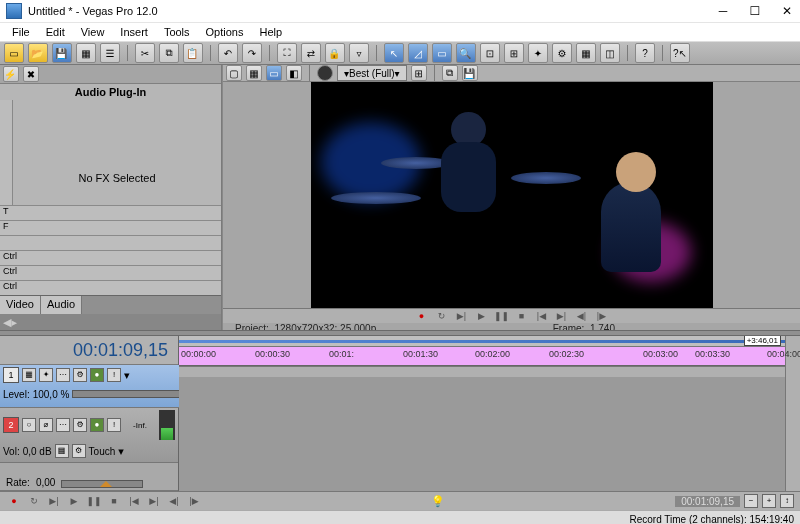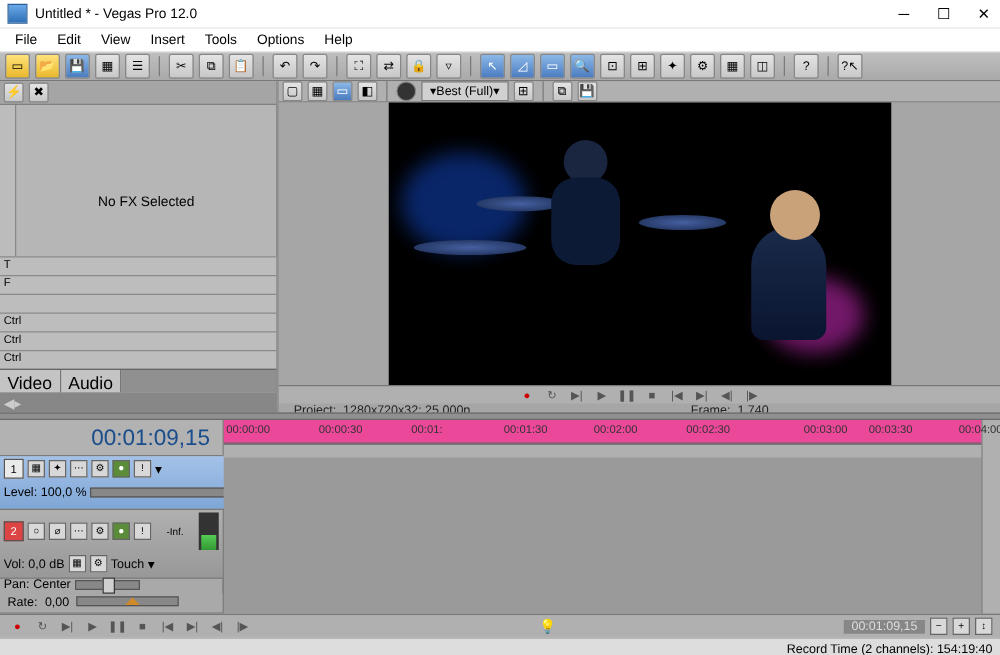--- a/index.html
+++ b/index.html
@@ -20,21 +20,21 @@
   .left { width:221px; background:#b6b6b6; display:flex; flex-direction:column; border-right:1px solid #7a7a7a;}
   .left .lbar { height:18px; background:#a5a5a5; display:flex; align-items:center; gap:4px; padding:0 3px; border-bottom:1px solid #808080;}
   .left .title2 { font-weight:bold; text-align:center; padding:2px 0;}
   .left .body { flex:1; display:flex; }
   .left .scol { width:12px; background:#bcbcbc; border-right:1px solid #888; }
   .left .cpan { flex:1; position:relative; }
   .nofx { position:absolute; top:72px; left:0; right:0; text-align:center; }
   .left .foot { display:flex; flex-direction:column;}
   .ctrlrow { height:14px; background:#bdbdbd; border-top:1px solid #8a8a8a; font-size:9px; padding-left:3px;}
   .tabs { display:flex; height:18px; background:#909090; border-top:1px solid #666;}
-  .tabs span { padding:2px 6px; background:#c4c4c4; border-right:1px solid #777; font-size:14px;}
+  .tabs span { padding:2px 6px; background:#c4c4c4; border-right:1px solid #777; font-size:11px;}
   .right { flex:1; background:#a6a6a6; display:flex; flex-direction:column; border-left:1px solid #888;}
   .right .rbar { height:18px; background:#b0b0b0; display:flex; align-items:center; gap:4px; padding:0 3px; border-bottom:1px solid #808080;}
   .qselect { background:#d0d0d0; border:1px solid #777; padding:0 6px; font-size:10px; height:14px; display:flex; align-items:center;}
   .preview { flex:1; display:flex; align-items:center; justify-content:center; background:#a6a6a6; }
   .video { width:402px; height:226px; background:#000; position:relative; overflow:hidden;}
   .stage { position:absolute; inset:0; }
   .singer { position:absolute; right:22px; top:60px; width:100px; height:140px; }
   .singer .body2 { position:absolute; left:10px; top:40px; width:60px; height:90px; background:linear-gradient(#1a2a4a,#0a1530); border-radius:30px 30px 10px 10px;}
   .singer .head { position:absolute; left:25px; top:10px; width:40px; height:40px; background:#c9a27a; border-radius:50%;}
   .drummer { position:absolute; left:120px; top:30px; width:80px; height:120px;}
@@ -67,37 +67,37 @@
   .mini { width:12px;height:12px;border:1px solid #666; background:#d8d8d8; font-size:8px; text-align:center; line-height:12px;}
   .mini.g { background:#5b8c3a; color:#fff;}
   .slider { flex:1; height:6px; background:#888; position:relative; border:1px solid #555;}
   .slider .thumb {position:absolute; top:-3px; width:8px;height:11px; background:#d0d0d0; border:1px solid #333;}
   .tlabel { font-size:10px;}
   .meter { width:16px; height:30px; background:#333; margin-left:auto; position:relative;}
   .meter::after{content:"";position:absolute;bottom:0;left:2px;right:2px;height:40%;background:linear-gradient(#5c5,#393);}
   .timeline { flex:1; background:#9a9a9a; position:relative; display:flex; flex-direction:column;}
   .marker { height:10px; background:#bfbfbf; border-bottom:1px solid #777; position:relative;}
   .marker .mk { position:absolute; right:4px; top:-1px; font-size:8px; background:#fff; border:1px solid #444; padding:0 2px;}
-  .ruler { height:18px; background:#ec4899; border-bottom:1px solid #666; position:relative; font-size:9px; color:#333;text-align:right;}
+  .ruler { height:18px; background:#f0abfc; border-bottom:1px solid #666; position:relative; font-size:9px; color:#333;text-align:right;}
   .ruler span { position:absolute; top:2px;}
   .tracks { flex:1; position:relative;}
   .clip { position:absolute; border:1px solid #b8a030; overflow:hidden;}
   .clip.v { top:0; left:3px; right:6px; height:40px; background:#5b7baf;}
   .clip.a { top:44px; left:3px; right:6px; height:50px; background:#8a8aa0;}
   .thumb1 { position:absolute; top:2px; height:36px; width:70px; background:#0a1a3a;}
   .wave { position:absolute; top:6px; left:0; right:0; height:38px; }
   .wave svg { width:100%; height:100%;}
   .playhead { position:absolute; top:0; bottom:0; width:1px; background:#fff;}
   .playhead .head2 { position:absolute; top:-14px; left:-4px; width:9px;height:14px; background:#e8e8e8; border:1px solid #222; border-radius:2px 2px 4px 4px;}
   .circle { position:absolute; width:36px;height:36px; border:3px solid #d02020; border-radius:50%;}
   .tooltip { position:absolute; background:#ffffe1; border:1px solid #000; padding:1px 4px; font-size:10px; white-space:nowrap;}
   .bottombar { height:18px; background:#b0b0b0; display:flex; align-items:center; border-top:1px solid #777; padding:0 6px; gap:4px;}
   .bottombar .tc2 { margin-left:auto; background:#878787; color:#ddd; padding:0 6px; font-size:10px;}
   .status { height:16px; background:#ddd; display:flex; align-items:center; justify-content:space-between; padding:0 6px; font-size:10px; border-top:1px solid #aaa;}
-  .ratebar { display:flex; align-items:flex-start; gap:6px; padding:2px 6px; background:#a9a9a9; border-bottom:1px solid #777;}
+  .ratebar { display:flex; align-items:flex-end; gap:6px; padding:2px 6px; background:#a9a9a9; border-bottom:1px solid #777;}
   .ratebar .rslide { width:80px; height:6px; background:#888; border:1px solid #555; position:relative;}
   .ratebar .rslide .diamond { position:absolute; left:38px; top:-4px; width:0;height:0; border:6px solid transparent; border-bottom-color:#d08a2a; transform:translateY(-2px);}
   svg { display:block;}
 </style>
 </head>
 <body>
 
 <div class="titlebar">
   <div class="ticon"></div>
   <div class="title">Untitled * - Vegas Pro 12.0</div>
@@ -154,20 +154,21 @@
 </div>
 
 <div class="main">
  <div class="upper">
 
   <div class="left">
     <div class="lbar">
       <div class="tbtn" style="width:14px;height:14px">⚡</div>
       <div class="tbtn" style="width:14px;height:14px">✖</div>
     </div>
+    <div class="title2">Audio Plug-In</div>
     <div class="body">
       <div class="scol"></div>
       <div class="cpan">
         <div class="nofx">No FX Selected</div>
       </div>
     </div>
     <div class="foot">
       <div class="ctrlrow">T</div>
       <div class="ctrlrow">F</div>
       <div class="ctrlrow"></div>
@@ -283,40 +284,37 @@
          <span class="tlabel" style="margin-left:auto;font-size:8px">-Inf.</span>
          <div class="meter"></div>
        </div>
        <div class="trow">
          <span class="tlabel">Vol:</span>
          <span class="tlabel">0,0 dB</span>
          <div class="mini">▦</div>
          <div class="mini">⚙</div>
          <span class="tlabel">Touch</span>▾
        </div>
-       <div class="trow">
-         <span class="tlabel">Pan:</span>
-         <span class="tlabel">Center</span>
-         <div class="slider" style="flex:0 0 50px">
-                <div class="thumb" style="left:42%"></div>
-              </div>
-       </div>
      </div>
 
      <div style="flex:1"></div>
      <div class="ratebar">
        <span class="tlabel">Rate:</span>
        <span class="tlabel">0,00</span>
        <div class="rslide">
               <div class="diamond"></div>
             </div>
      </div>
    </div>
 
    <div class="timeline">
+     <div class="marker">
+       <div style="position:absolute;left:0;right:0;top:4px;height:3px;background:linear-gradient(to right,#5a8ad8,#3a6ab8)"></div>
+       <div class="mk">+3:46,01</div>
+     </div>
      <div class="ruler">
        <span style="left:2px">00:00:00</span>
        <span style="left:76px">00:00:30</span>
        <span style="left:150px">00:01:</span>
        <span style="left:224px">00:01:30</span>
        <span style="left:296px">00:02:00</span>
        <span style="left:370px">00:02:30</span>
        <span style="left:464px">00:03:00</span>
        <span style="left:516px">00:03:30</span>
        <span style="left:588px">00:04:00</span>

